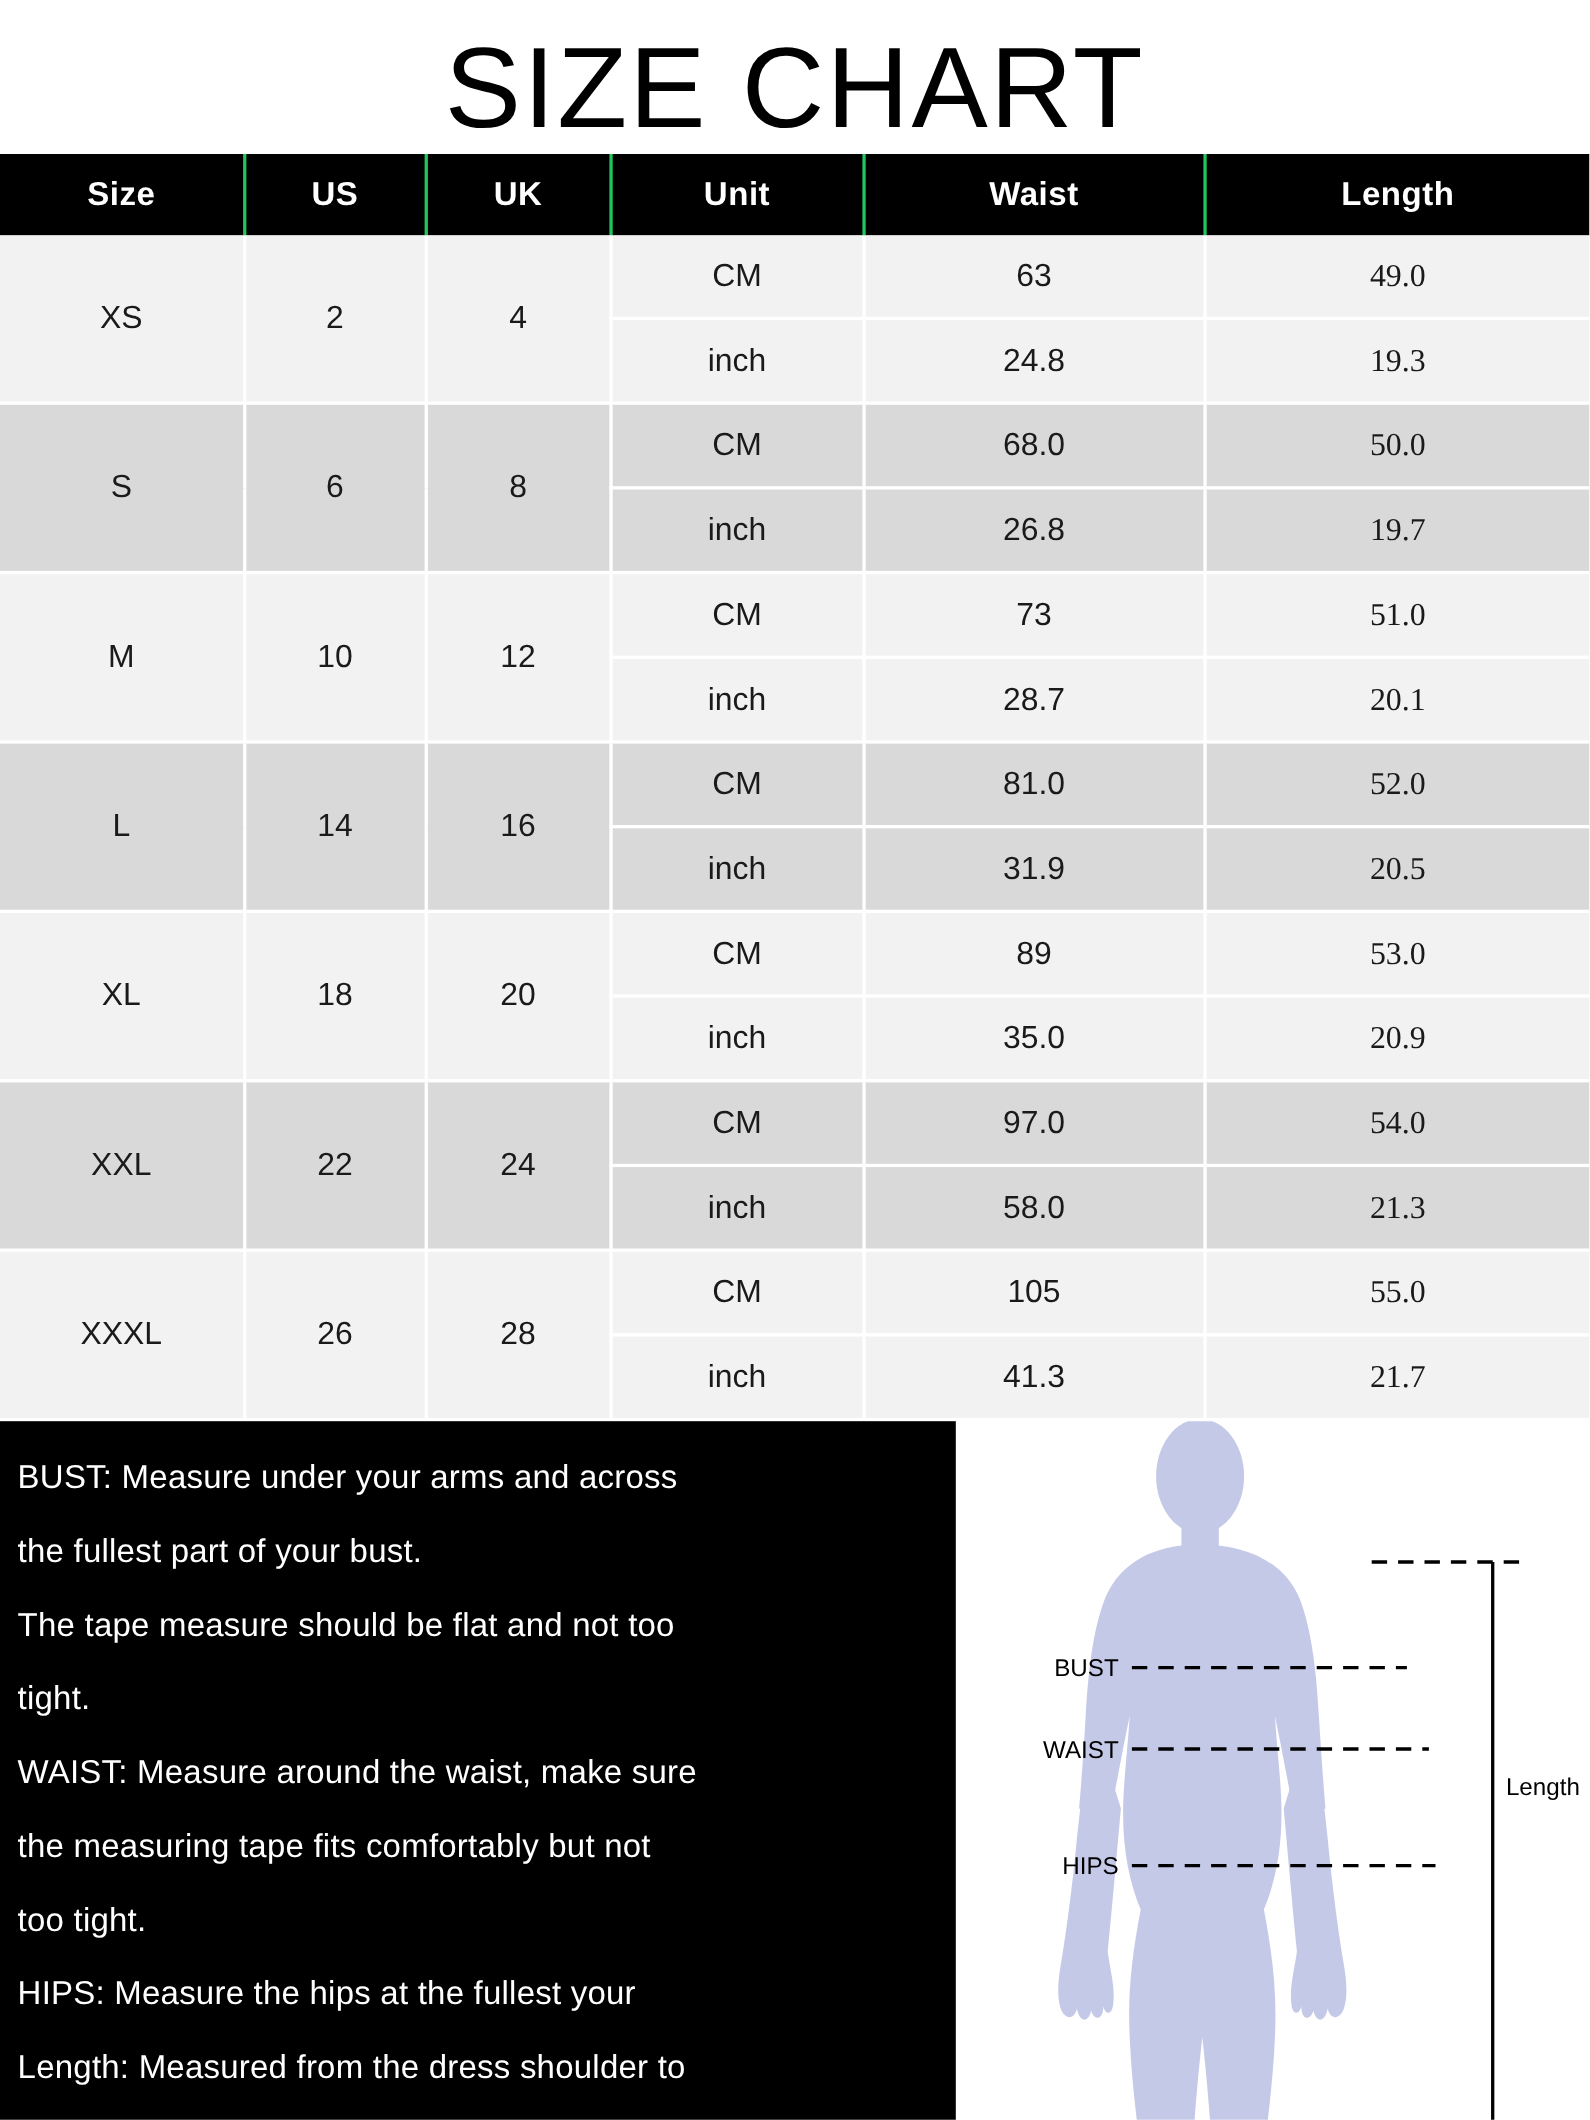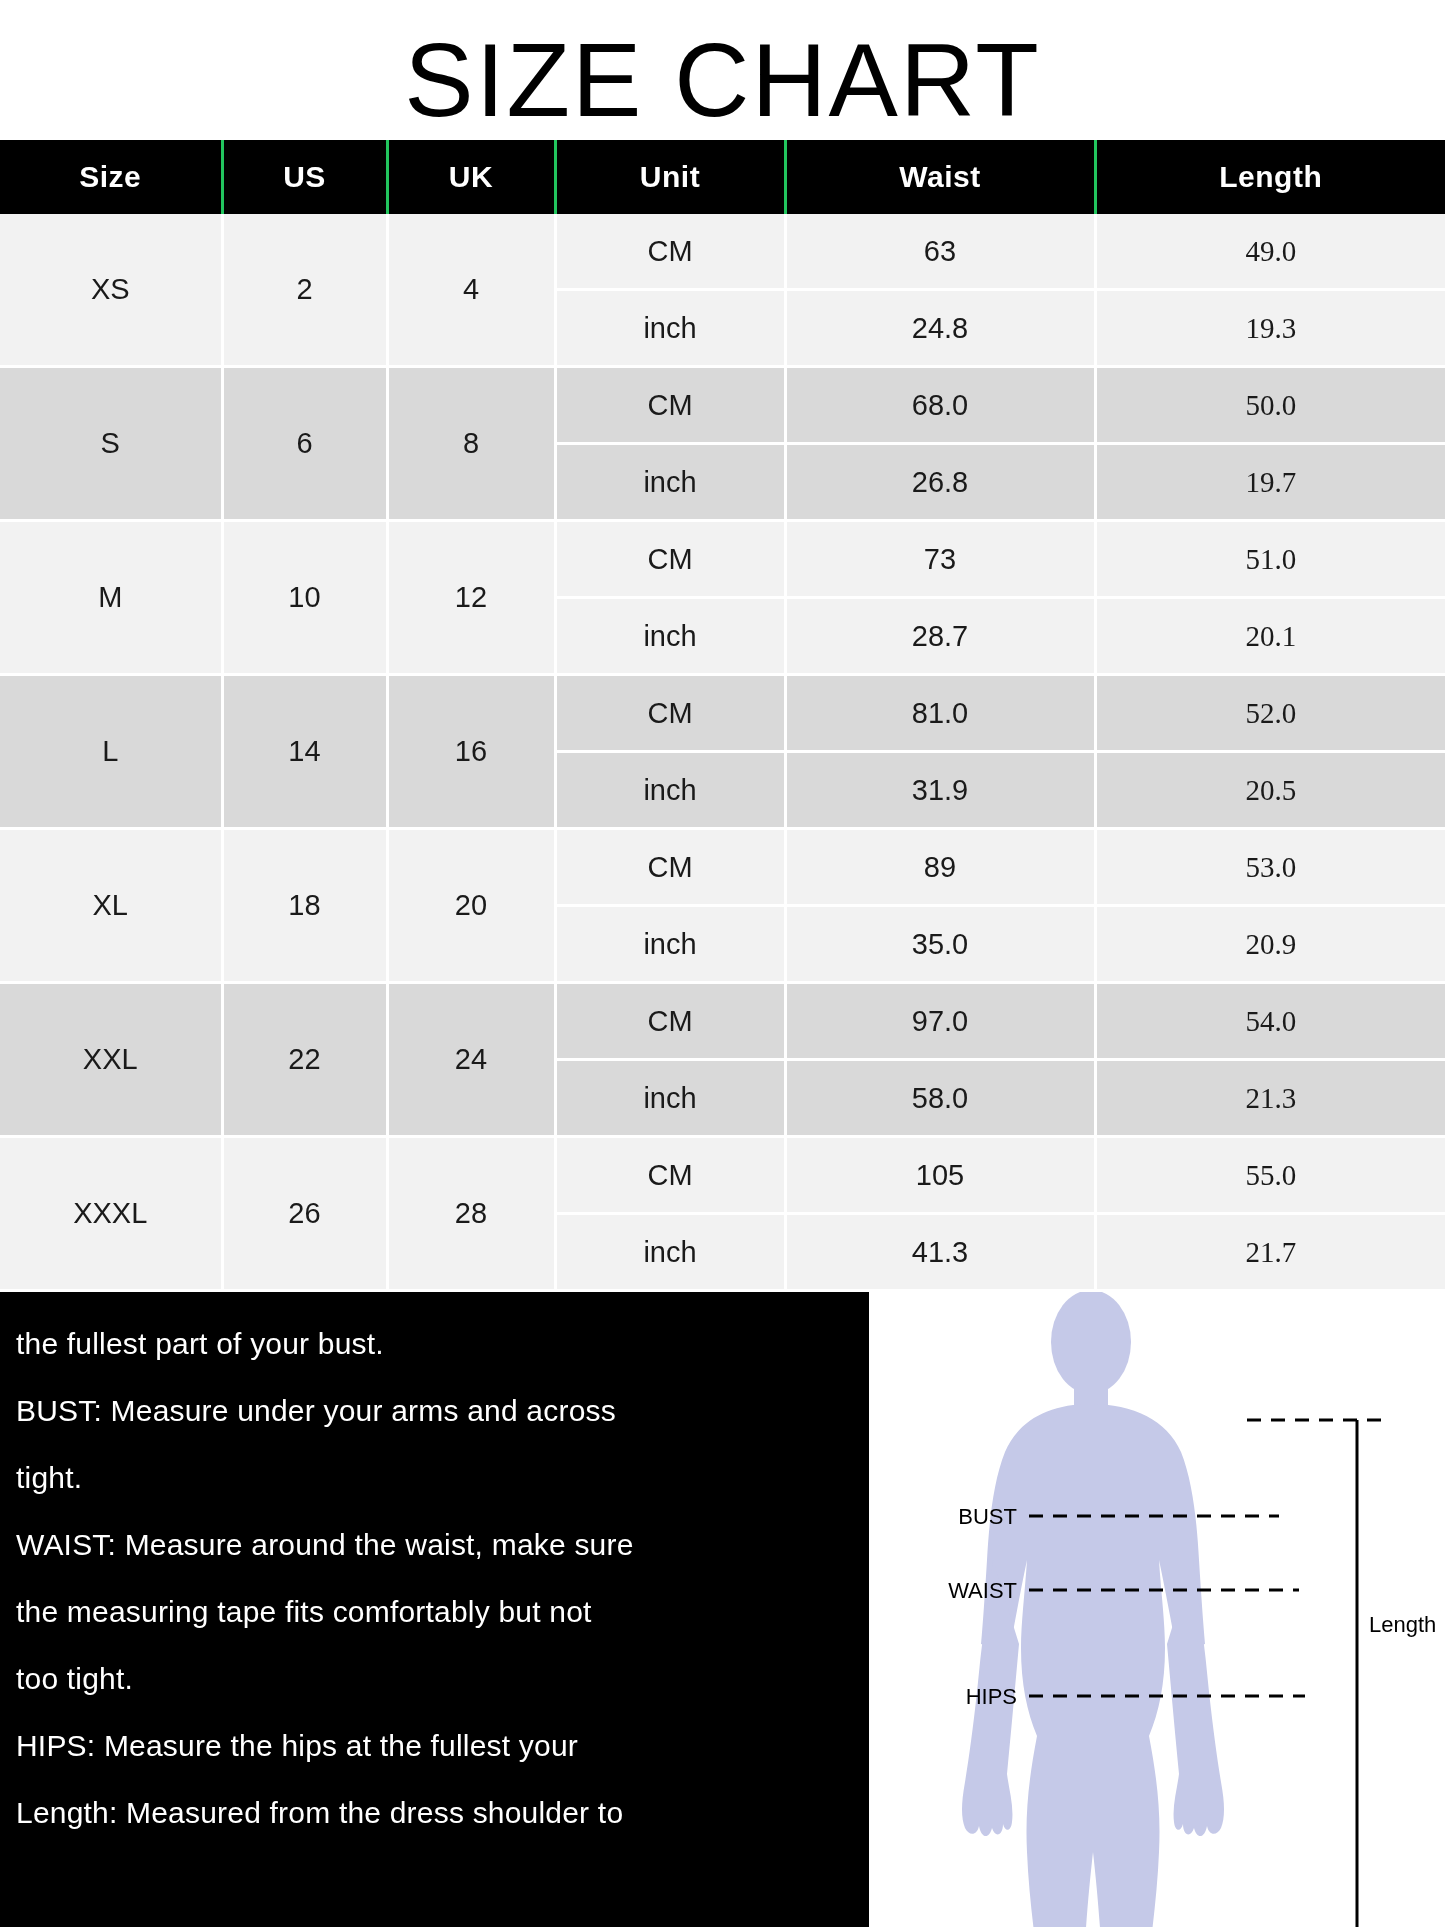--- a/index.html
+++ b/index.html
@@ -229,22 +229,23 @@
         <td>inch</td>
         <td>41.3</td>
         <td>21.7</td>
       </tr>
     </tbody>
   </table>
 
   <div class="bottom">
 
     <div class="notes">
+      <p>BUST: Measure under your arms and across</p>
       <p>the fullest part of your bust.</p>
-      <p>BUST: Measure under your arms and across</p>
+      <p>The tape measure should be flat and not too</p>
       <p>tight.</p>
       <p>WAIST: Measure around the waist, make sure</p>
       <p>the measuring tape fits comfortably but not</p>
       <p>too tight.</p>
       <p>HIPS: Measure the hips at the fullest your</p>
       <p>Length: Measured from the dress shoulder to</p>
 
     </div>
 
     <div class="figure-wrap">

